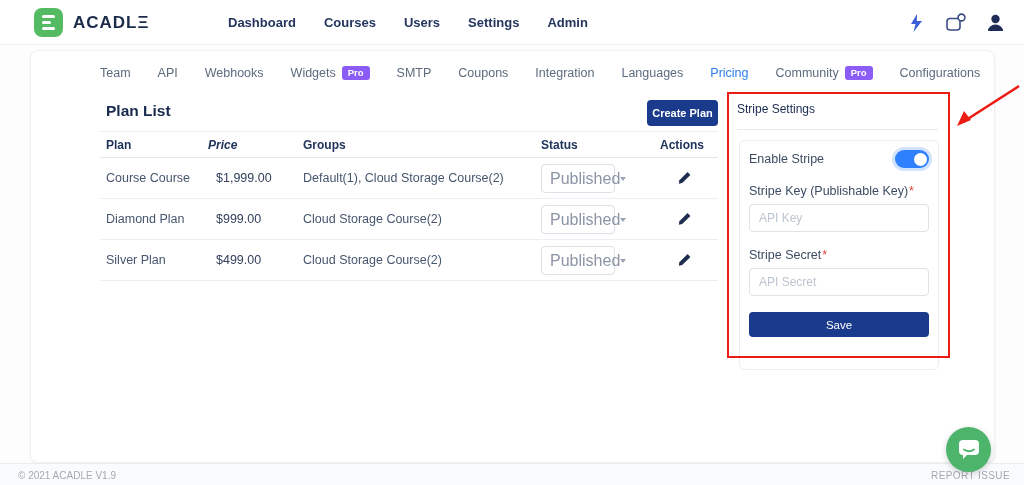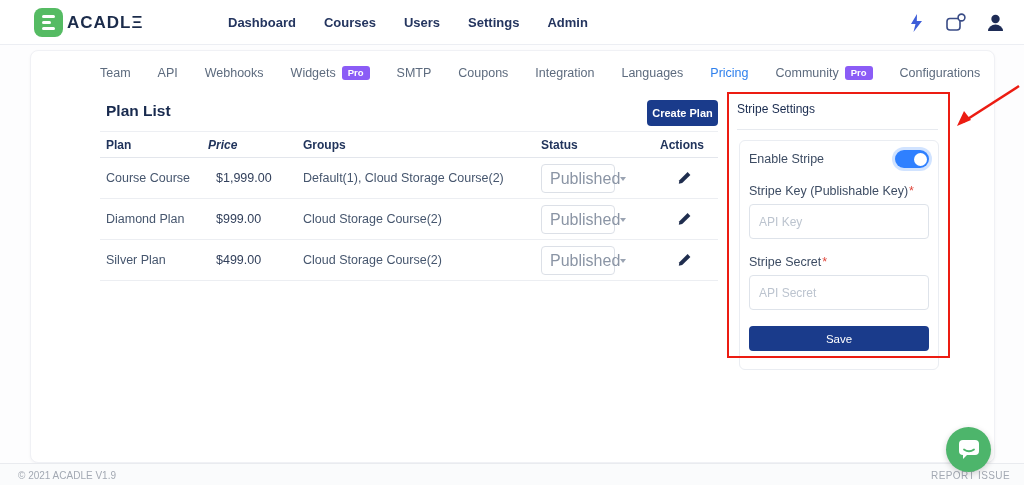--- a/index.html
+++ b/index.html
@@ -7,21 +7,21 @@
   body {
     font-family:"Liberation Sans", sans-serif;
     background:#ffffff;
     position:relative;
     overflow:hidden;
   }
 
   
   .navbar { position:absolute; left:0; top:0; width:1024px; height:45px;
             background:#ffffff; border-bottom:1px solid #eceef3; z-index:3; }
-  .logo { position:absolute; left:34px; top:8px; display:flex; align-items:center; gap:4px; cursor:pointer; }
+  .logo { position:absolute; left:34px; top:8px; display:flex; align-items:center; gap:10px; cursor:pointer; }
   .logo-mark { width:29px; height:29px; border-radius:8px; background:#55bb63;
                display:flex; flex-direction:column; justify-content:center; gap:3px; padding-left:8px; }
   .logo-mark i { display:block; height:3px; border-radius:2px; background:#ffffff; }
   .logo-mark i:nth-child(1){ width:13px; }
   .logo-mark i:nth-child(2){ width:9px;  }
   .logo-mark i:nth-child(3){ width:13px; }
   .logo-text { font-size:17px; font-weight:700; letter-spacing:1px; color:#1b2b4a; }
 
   .main-nav { position:absolute; left:228px; top:0; height:45px; display:flex; align-items:center; gap:28px; }
   .main-nav a { font-size:13px; font-weight:700; color:#24355f; text-decoration:none; cursor:pointer; }
@@ -79,21 +79,21 @@
                  background:#ffffff; border:1px solid #eaedf2; border-radius:6px;
                  padding:9px; z-index:2; }
   .enable-row { display:flex; align-items:center; justify-content:space-between; }
   .enable-label { font-size:12.5px; color:#3d4c63; }
   .toggle { width:34px; height:18px; border-radius:9px; background:#2f80ff; position:relative;
             box-shadow:0 0 0 3px rgba(47,128,255,0.22); cursor:pointer; }
   .toggle .knob { position:absolute; right:2.5px; top:2.5px; width:13px; height:13px;
                   border-radius:50%; background:#ffffff; }
   .field-label { margin-top:16px; font-size:12.5px; color:#3d4c63; }
   .req { color:#e0453a; margin-left:1px; }
-  .text-input { display:block; margin-top:6px; width:100%; height:35px; border:1px solid #dee3ea;
+  .text-input { display:block; margin-top:6px; width:100%; height:28px; border:1px solid #dee3ea;
                 border-radius:4px; padding:0 9px; font-size:12px; color:#444a55; outline:none;
                 font-family:"Liberation Sans", sans-serif; }
   .text-input::placeholder { color:#bcc4cf; }
   .save-btn { margin-top:16px; width:100%; height:25px; background:#1a3b8b; color:#ffffff;
               border:none; border-radius:4px; font-size:11.5px; cursor:pointer;
               font-family:"Liberation Sans", sans-serif; }
 
   
   .annot-rect { position:absolute; left:727px; top:47px; width:223px; height:266px;
                 border:2px solid #ec1c12; pointer-events:none; z-index:5; }

